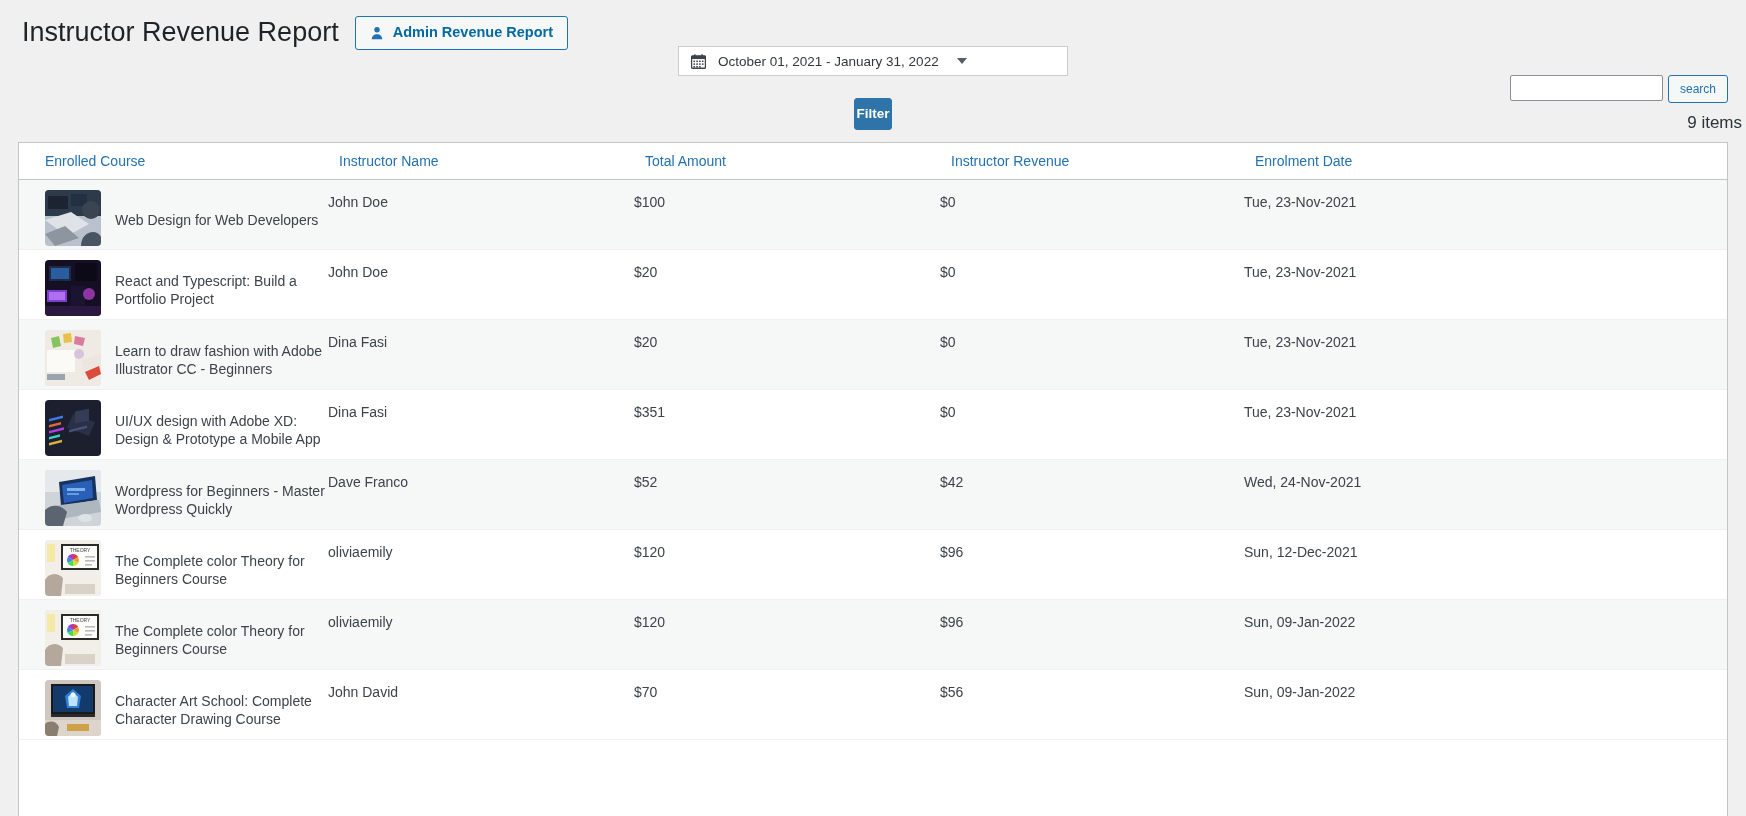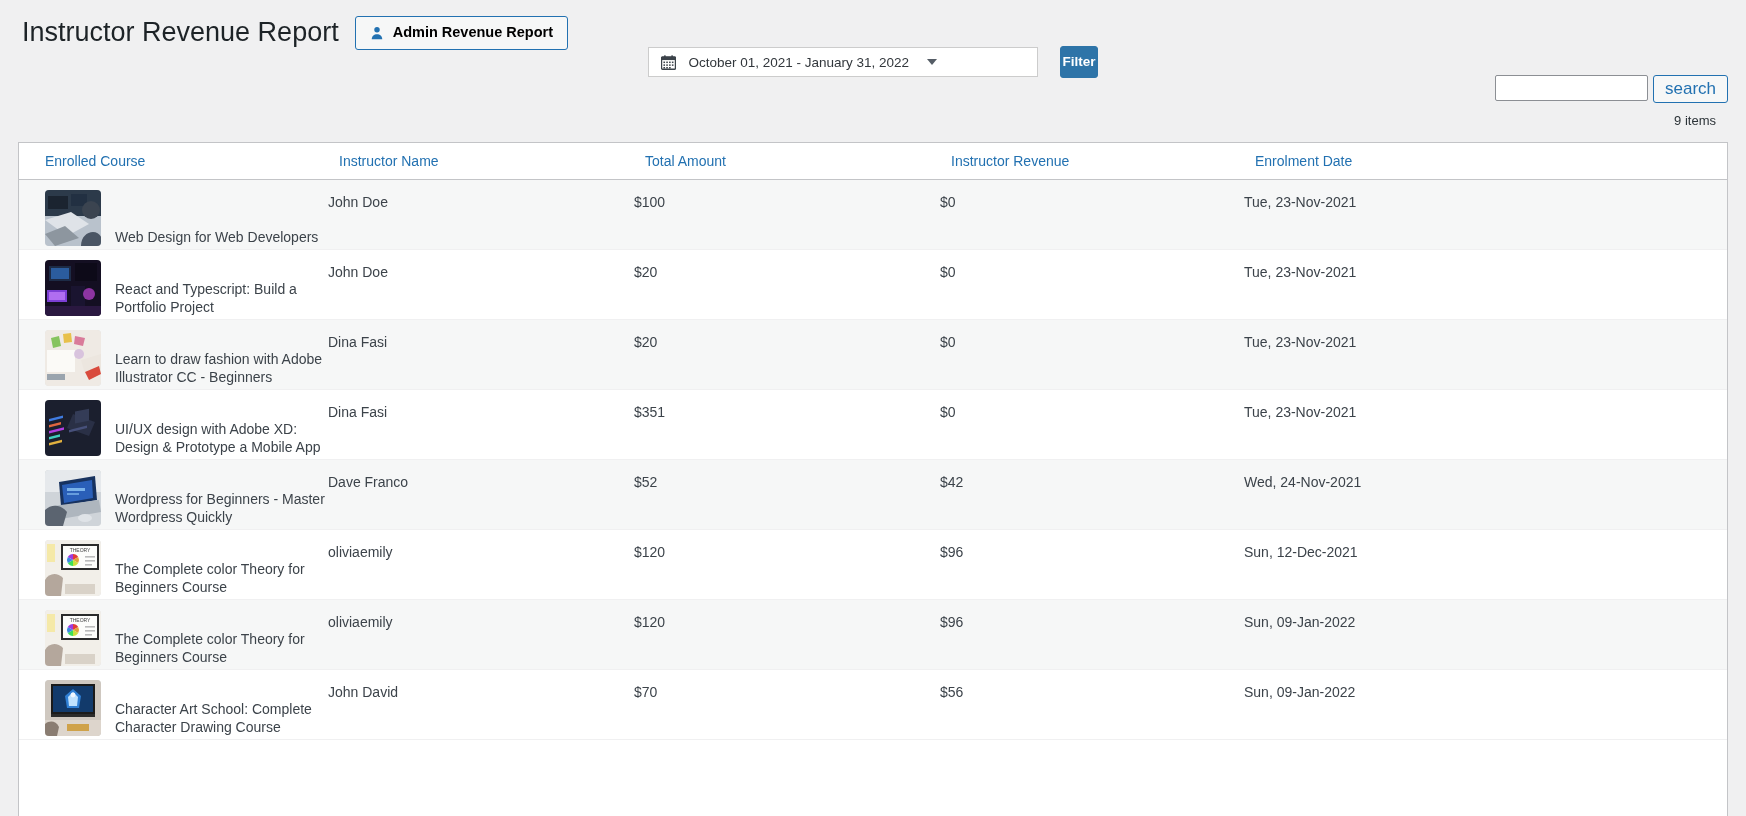--- a/index.html
+++ b/index.html
@@ -18,30 +18,30 @@
     padding: 8px 0 0 22px;
     height: 58px;
   }
   .page-title {
     font-size: 27px; font-weight: 400; color: #1d2327;
     line-height: 1.3; white-space: nowrap;
   }
   .admin-btn {
     display: inline-flex; align-items: center; gap: 9px;
     border: 1px solid #2271b1; background: #f6f7f7;
-    color: #000000; font-size: 14.5px; font-weight: bold;
+    color: #0369a1; font-size: 14.5px; font-weight: bold;
     padding: 7px 14px; border-radius: 3px; cursor: pointer;
     line-height: 1.2; white-space: nowrap;
   }
   .admin-btn .ico { display: inline-flex; }
 
   
   .filter-bar {
     position: absolute; left: 0; top: 46px; width: 1746px;
-    display: flex; align-items: center; justify-content: center; gap: 22px;
+    display: flex; align-items: center; justify-content: center; gap: 22px; flex-direction: column;
   }
   .daterange {
     display: flex; align-items: center; gap: 12px;
     width: 390px; height: 30px;
     background: #fff; border: 1px solid #ccc;
     padding: 0 12px; font-size: 13.5px; color: #32373c;
     cursor: pointer;
   }
   .daterange .cal { flex: 0 0 auto; display: inline-flex; }
   .caret {
@@ -63,25 +63,25 @@
   }
   .search-input {
     width: 153px; height: 26px;
     border: 1px solid #8c8f94; background: #fff;
     border-radius: 2px; outline: none;
     font-size: 13px; padding: 0 6px; color: #2c3338;
   }
   .search-btn {
     margin-left: 5px; height: 28px;
     border: 1px solid #2271b1; background: #f6f7f7; color: #2271b1;
-    font-size: 17px; border-radius: 3px; padding: 0 11px; cursor: pointer;
+    font-size: 12px; border-radius: 3px; padding: 0 11px; cursor: pointer;
   }
   .items-count {
-    position: absolute; right: 30px; top: 113px;
-    font-size: 13px; color: #2c3338;
+    position: absolute; right: 4px; top: 113px;
+    font-size: 17px; color: #2c3338;
   }
 
   
   .table-wrap {
     position: absolute; left: 18px; top: 142px;
     width: 1710px; height: 674px;
     background: #fff; border: 1px solid #c3c4c7;
     border-bottom: none; overflow: hidden;
   }
   table { width: 100%; border-collapse: collapse; table-layout: fixed; }
@@ -97,21 +97,21 @@
   .c-rev     { width: 304px; }
   .c-date    { width: 486px; }
   tbody td {
     font-size: 14px; color: #3c434a; vertical-align: top;
     padding-top: 13px; height: 70px; line-height: 18px;
   }
   tbody td.c-course { padding-left: 26px !important; padding-top: 8px; }
   tbody tr.odd  { background: #f6f7f7; }
   tbody tr.even { background: #ffffff; }
   tbody tr { border-bottom: 1px solid #f0f0f1; }
-  .course-cell { display: flex; align-items: flex-end; gap: 14px; }
+  .course-cell { display: flex; align-items: center; gap: 14px; }
   .thumb {
     flex: 0 0 auto; width: 56px; height: 56px;
     border-radius: 4px; overflow: hidden; background: #ddd;
     margin-top: 2px;
   }
   .thumb svg { display: block; width: 56px; height: 56px; }
   .course-title { padding-top: 5px; max-width: 220px; }
 </style>
 </head>
 <body>

